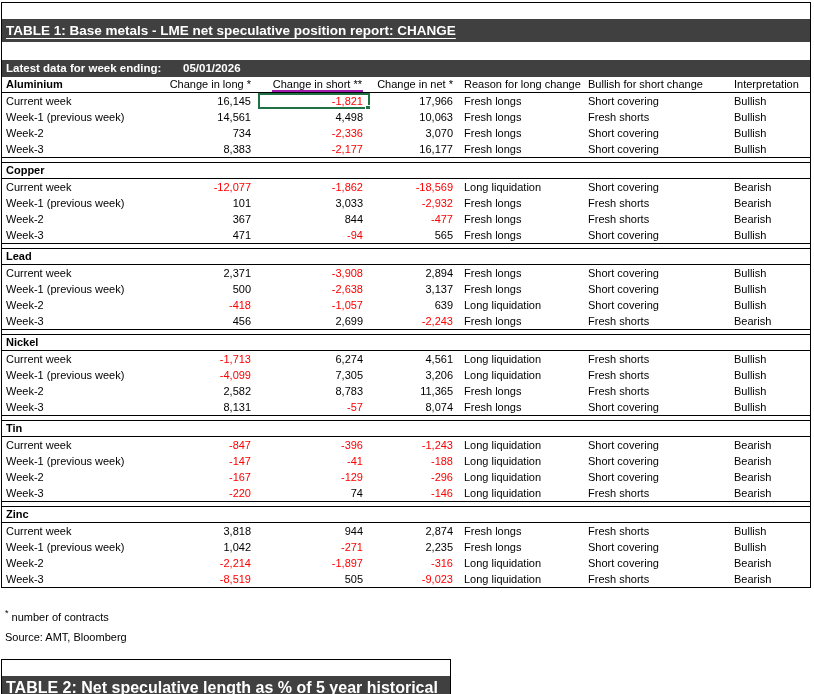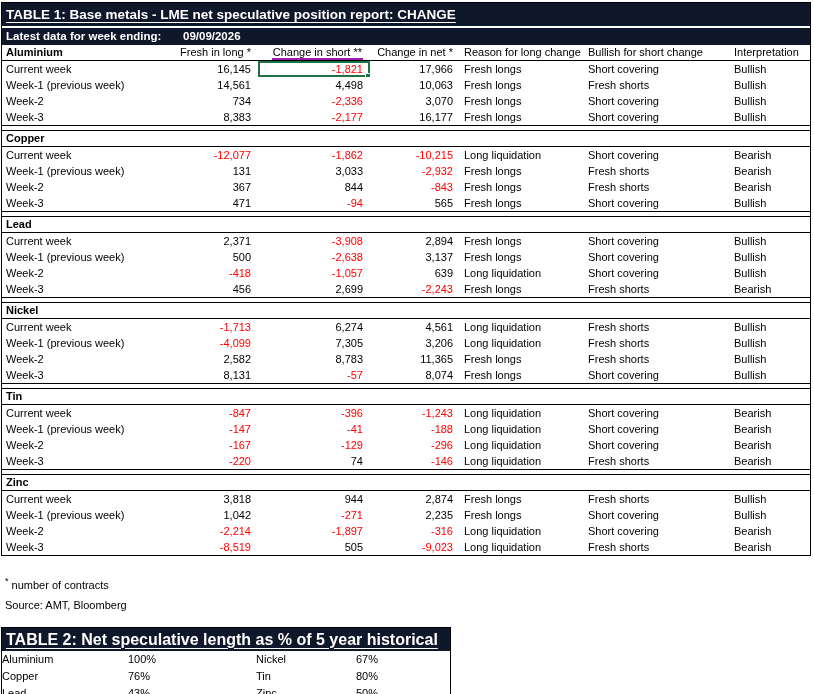--- a/index.html
+++ b/index.html
@@ -2,21 +2,21 @@
 <html><head>
 <meta charset="utf-8">
 <style>
   html,body{margin:0;padding:0;}
   body{
     width:814px;height:694px;background:#ffffff;
     font-family:"Liberation Sans", sans-serif;color:#000;
     font-size:11px;overflow:hidden;
   }
   .t1{margin:2px 1px 0 1px;width:810px;border:1px solid #000;box-sizing:border-box;}
-  .bar{background:#0f172a;color:#fff;}
+  .bar{background:#404040;color:#fff;margin-top:16px;}
   .t1-title{height:23px;line-height:23px;padding-left:4px;font-size:13.5px;font-weight:bold;}
   .t1-title span, .t2-title span{text-decoration:underline;text-underline-offset:3px;text-decoration-thickness:1px;}
   .bar-gap{height:2px;background:#fff;}
   .t1-sub{height:17px;line-height:17px;font-size:11.5px;display:flex;font-weight:bold;}
   .t1-sub .wlabel{padding-left:4px;width:181px;box-sizing:border-box;}
   .row{display:grid;grid-template-columns:160px 96px 112px 90px 124px 146px 1fr;
        height:16px;line-height:16px;font-size:11px;}
   .hdr{height:15px;line-height:14px;border-bottom:1px solid #000;}
   .hdr .metal{font-weight:bold;}
   .c{padding-left:4px;white-space:nowrap;overflow:hidden;}
@@ -41,25 +41,25 @@
 </head>
 <body>
 
 <div class="t1">
   <div class="t1-title bar">
     <span>TABLE 1: Base metals - LME net speculative position report: CHANGE</span>
   </div>
   <div class="bar-gap"></div>
   <div class="t1-sub bar">
     <span class="wlabel">Latest data for week ending:</span>
-    <span>09/09/2026</span>
+    <span>05/01/2026</span>
   </div>
   <div class="row hdr">
     <div class="c metal">Aluminium</div>
-    <div class="c num">Fresh in long *</div>
+    <div class="c num">Change in long *</div>
     <div class="c num"><span class="ushort">Change in short **</span></div>
     <div class="c num">Change in net *</div>
     <div class="c">Reason for long change</div>
     <div class="c">Bullish for short change</div>
     <div class="c">Interpretation</div>
   </div>
   <div id="t1-body">
       <div class="row">
         <div class="c"><span>Current week</span></div>
         <div class="c num"><span>16,145</span></div>
@@ -95,39 +95,39 @@
         <div class="c"><span>Fresh longs</span></div>
         <div class="c"><span>Short covering</span></div>
         <div class="c"><span>Bullish</span></div>
       </div>
       <div class="gap"></div>
       <div class="name-row">Copper</div>
       <div class="row">
         <div class="c"><span>Current week</span></div>
         <div class="c num neg"><span>-12,077</span></div>
         <div class="c num neg"><span>-1,862</span></div>
-        <div class="c num neg"><span>-10,215</span></div>
-        <div class="c"><span>Long liquidation</span></div>
-        <div class="c"><span>Short covering</span></div>
-        <div class="c"><span>Bearish</span></div>
-      </div>
-      <div class="row">
-        <div class="c"><span>Week-1 (previous week)</span></div>
-        <div class="c num"><span>131</span></div>
+        <div class="c num neg"><span>-18,569</span></div>
+        <div class="c"><span>Long liquidation</span></div>
+        <div class="c"><span>Short covering</span></div>
+        <div class="c"><span>Bearish</span></div>
+      </div>
+      <div class="row">
+        <div class="c"><span>Week-1 (previous week)</span></div>
+        <div class="c num"><span>101</span></div>
         <div class="c num"><span>3,033</span></div>
         <div class="c num neg"><span>-2,932</span></div>
         <div class="c"><span>Fresh longs</span></div>
         <div class="c"><span>Fresh shorts</span></div>
         <div class="c"><span>Bearish</span></div>
       </div>
       <div class="row">
         <div class="c"><span>Week-2</span></div>
         <div class="c num"><span>367</span></div>
         <div class="c num"><span>844</span></div>
-        <div class="c num neg"><span>-843</span></div>
+        <div class="c num neg"><span>-477</span></div>
         <div class="c"><span>Fresh longs</span></div>
         <div class="c"><span>Fresh shorts</span></div>
         <div class="c"><span>Bearish</span></div>
       </div>
       <div class="row">
         <div class="c"><span>Week-3</span></div>
         <div class="c num"><span>471</span></div>
         <div class="c num neg"><span>-94</span></div>
         <div class="c num"><span>565</span></div>
         <div class="c"><span>Fresh longs</span></div>

